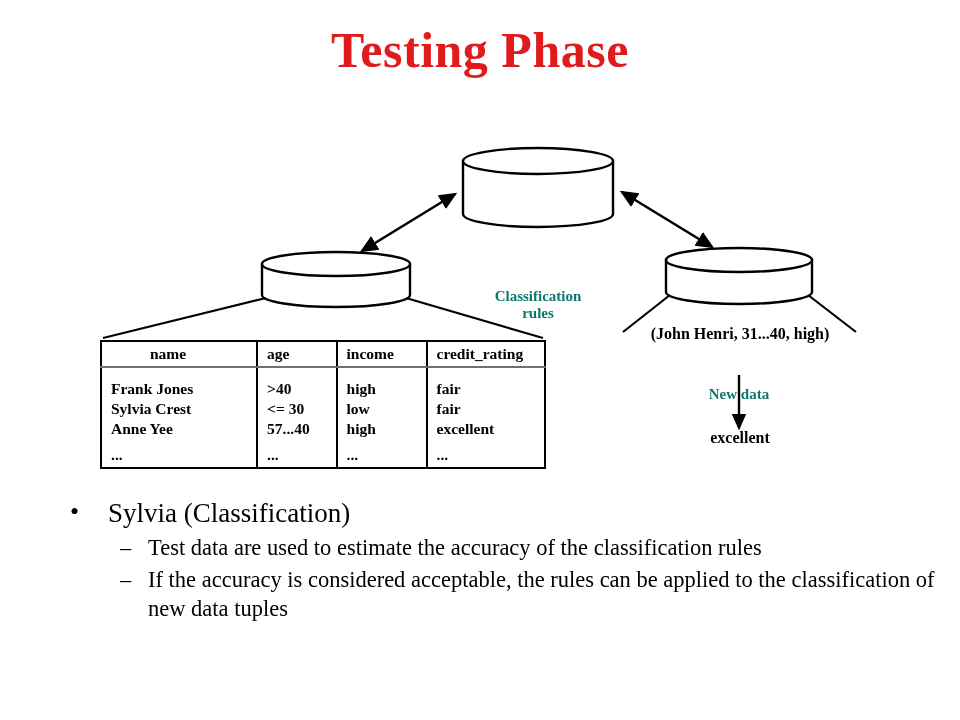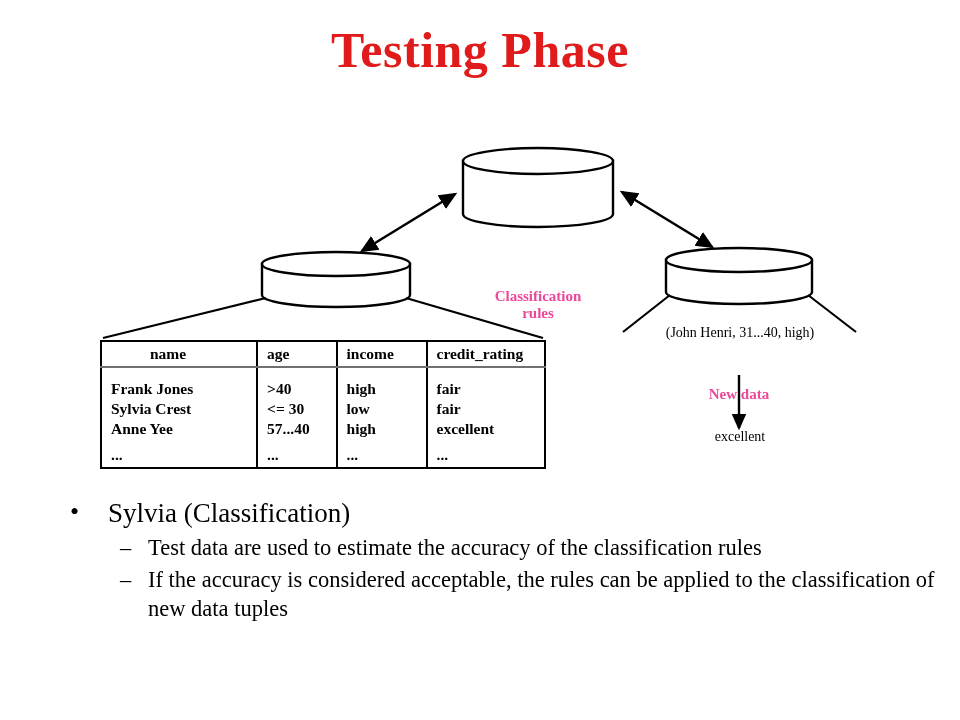--- a/index.html
+++ b/index.html
@@ -45,21 +45,21 @@
     top: 0;
   }
 
   .cyl-label {
     position: absolute;
     text-align: center;
     font-family: "Liberation Serif", "DejaVu Serif", serif;
     font-weight: bold;
     font-size: 15px;
     line-height: 1.12;
-    color: #ec4899;
+    color: #0f766e;
     pointer-events: none;
   }
   #label-classification-rules {
     left: 463px;
     top: 168px;
     width: 150px;
   }
   #label-test-data {
     left: 262px;
     top: 270px;
@@ -108,22 +108,22 @@
   #test-data-table tr.ellipsis-row td {
     padding-top: 7px;
     padding-bottom: 3px;
   }
 
   
   .newdata-text {
     position: absolute;
     text-align: center;
     font-family: "Liberation Serif", "DejaVu Serif", serif;
-    font-weight: normal;
-    font-size: 14px;
+    font-weight: bold;
+    font-size: 16px;
     line-height: 1.25;
     color: #000;
   }
   #newdata-query {
     left: 600px;
     top: 324px;
     width: 280px;
   }
   #newdata-result {
     left: 660px;

